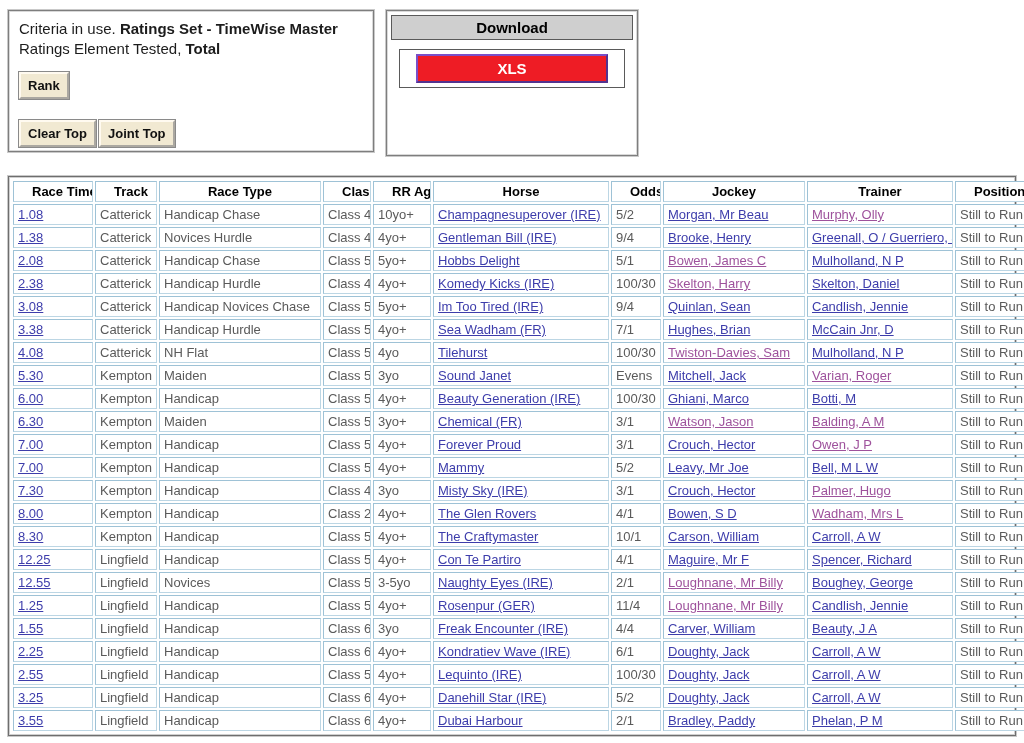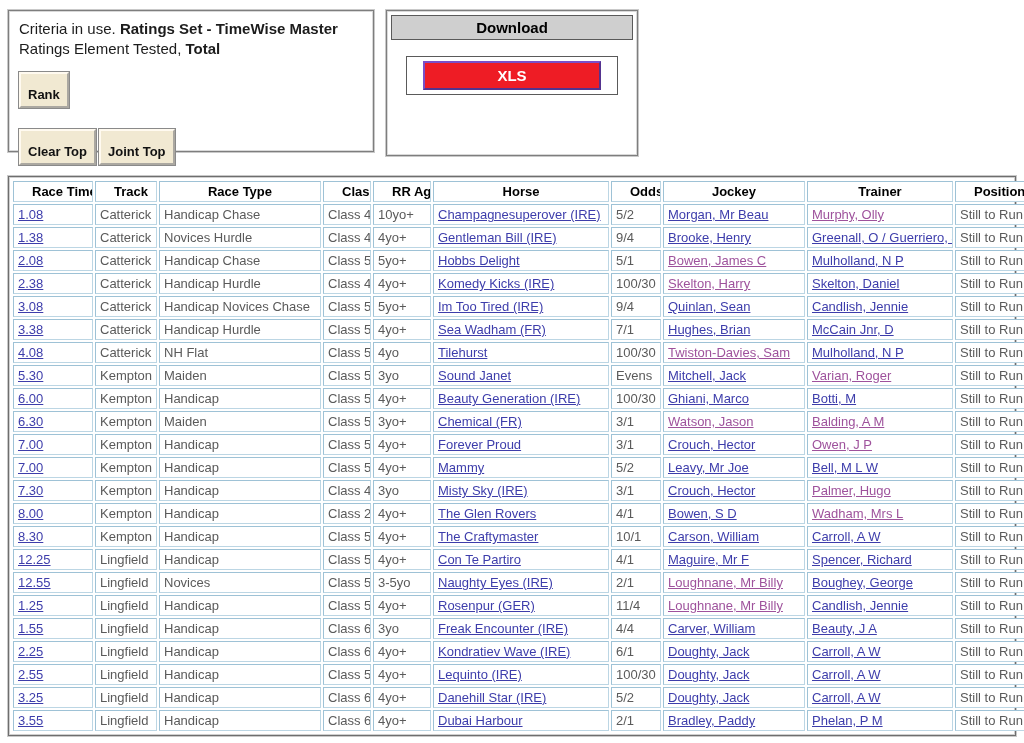--- a/index.html
+++ b/index.html
@@ -17,35 +17,35 @@
     border:1px solid #7e7e7e;
     box-shadow: inset 0 0 0 1px #d9d9d9, 0 0 0 1px #c9c9c9;
   }
   .criteria-panel { width:366px; height:142px; padding:8px 10px; }
   .criteria-text { font-size:15px; line-height:1.32; color:#1c1c1c; }
   .criteria-text b { font-weight:bold; }
 
   .btn {
     display:inline-block; background:#f1e9d2; color:#111;
     font-weight:bold; font-size:13px; line-height:1;
-    padding:14px 7px 5px 7px;
+    padding:5px 7px 5px 7px;
     border:2px outset #fffaf0; outline:1px solid #8a8a8a;
     cursor:pointer; white-space:nowrap;
   }
   .btn-row1 { margin-top:13px; }
   .btn-row2 { margin-top:21px; display:flex; gap:3px; }
 
   .download-panel { width:252px; height:146px; padding:3px; }
   .download-header {
     background:#cfcfcf; border:1px solid #5a5a5a;
     text-align:center; font-weight:bold; font-size:15px; color:#000;
     padding:3px 0; margin:1px;
   }
   .download-buttons {
-    border:1px solid #5a5a5a; margin:16px; padding:4px 16px;
+    border:1px solid #5a5a5a; margin:9px; padding:4px 16px;
     display:flex; gap:7px;
   }
   .dl-btn {
     flex:1; text-align:center; font-weight:bold; font-size:15px;
     color:#fff; padding:4px 0; cursor:pointer;
     border:2px solid #7a4fc8;
     border-right-color:#53338f; border-bottom-color:#53338f;
   }
 
   

